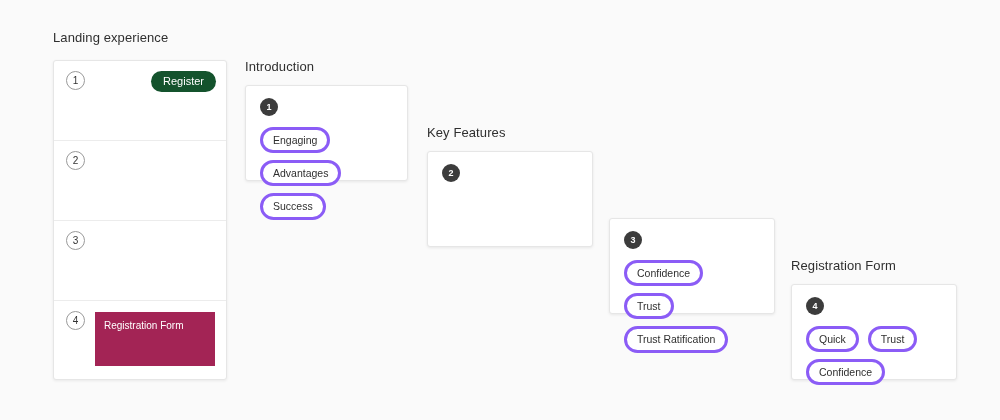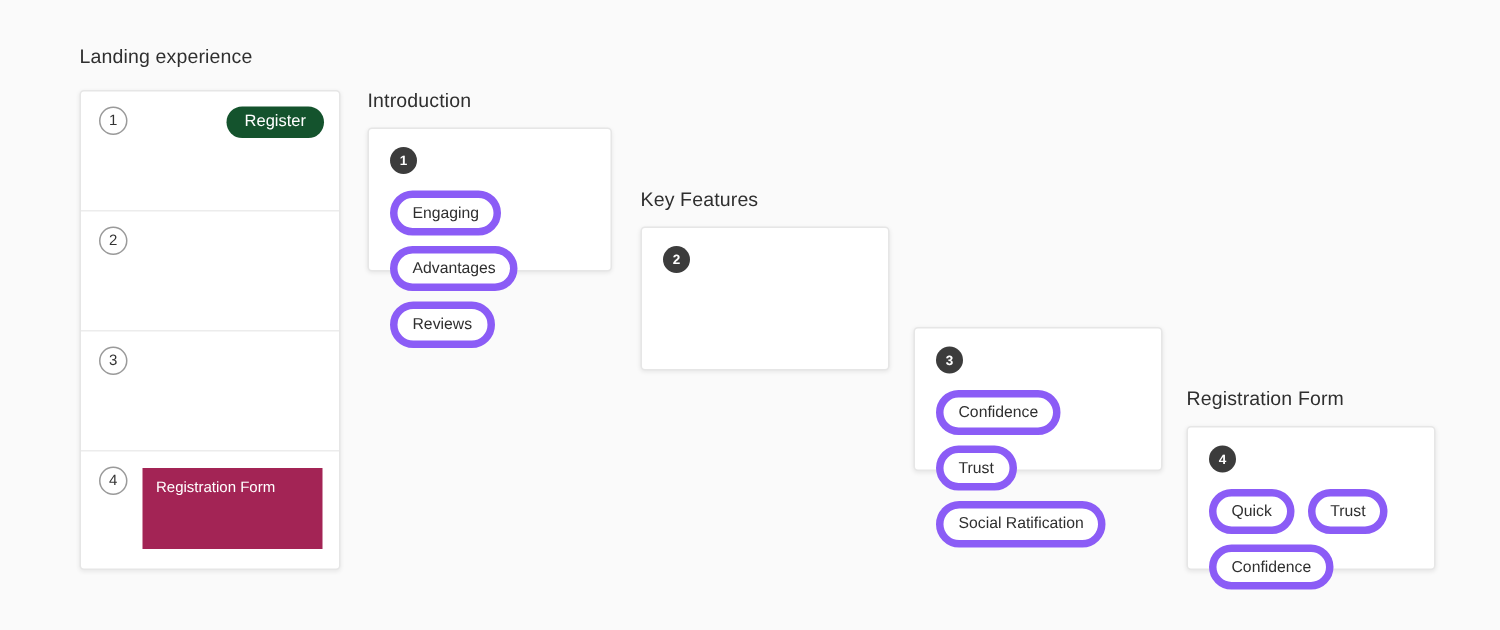--- a/index.html
+++ b/index.html
@@ -82,21 +82,21 @@
     border-radius: 50%;
     background: #3c3c3c;
     color: #ffffff;
     font-size: 9px;
     font-weight: bold;
     display: flex; align-items: center; justify-content: center;
     margin-bottom: 11px;
   }
   .chips { display: flex; flex-wrap: wrap; gap: 7px 9px; }
   .chip {
-    border: 5px solid #8b5cf6;
+    border: 3px solid #8b5cf6;
     border-radius: 999px;
     color: #2f2f2f;
     font-size: 10.5px;
     padding: 3px 10px;
     line-height: 1.35;
     white-space: nowrap;
     background: #fff;
   }
 </style>
 </head>
@@ -127,35 +127,35 @@
     </div>
 
   </div>
 
   <div class="section-title" style="left:245px; top:59px;">Introduction</div>
   <div class="card" style="left:245px; top:85px; width:163px; height:96px;">
     <div class="badge">1</div>
     <div class="chips">
       <span class="chip">Engaging</span>
       <span class="chip">Advantages</span>
-      <span class="chip">Reviews</span>
+      <span class="chip">Success</span>
     </div>
   </div>
 
   <div class="section-title" style="left:427px; top:125px;text-align:right;">Key Features</div>
   <div class="card" style="left:427px; top:151px; width:166px; height:96px;">
     <div class="badge">2</div>
   </div>
 
   <div class="card" style="left:609px; top:218px; width:166px; height:96px;">
     <div class="badge">3</div>
     <div class="chips">
       <span class="chip">Confidence</span>
       <span class="chip">Trust</span>
-      <span class="chip">Social Ratification</span>
+      <span class="chip">Trust Ratification</span>
     </div>
   </div>
 
   <div class="section-title" style="left:791px; top:258px;">Registration Form</div>
   <div class="card" style="left:791px; top:284px; width:166px; height:96px;">
     <div class="badge">4</div>
     <div class="chips">
       <span class="chip">Quick</span>
       <span class="chip">Trust</span>
       <span class="chip">Confidence</span>

